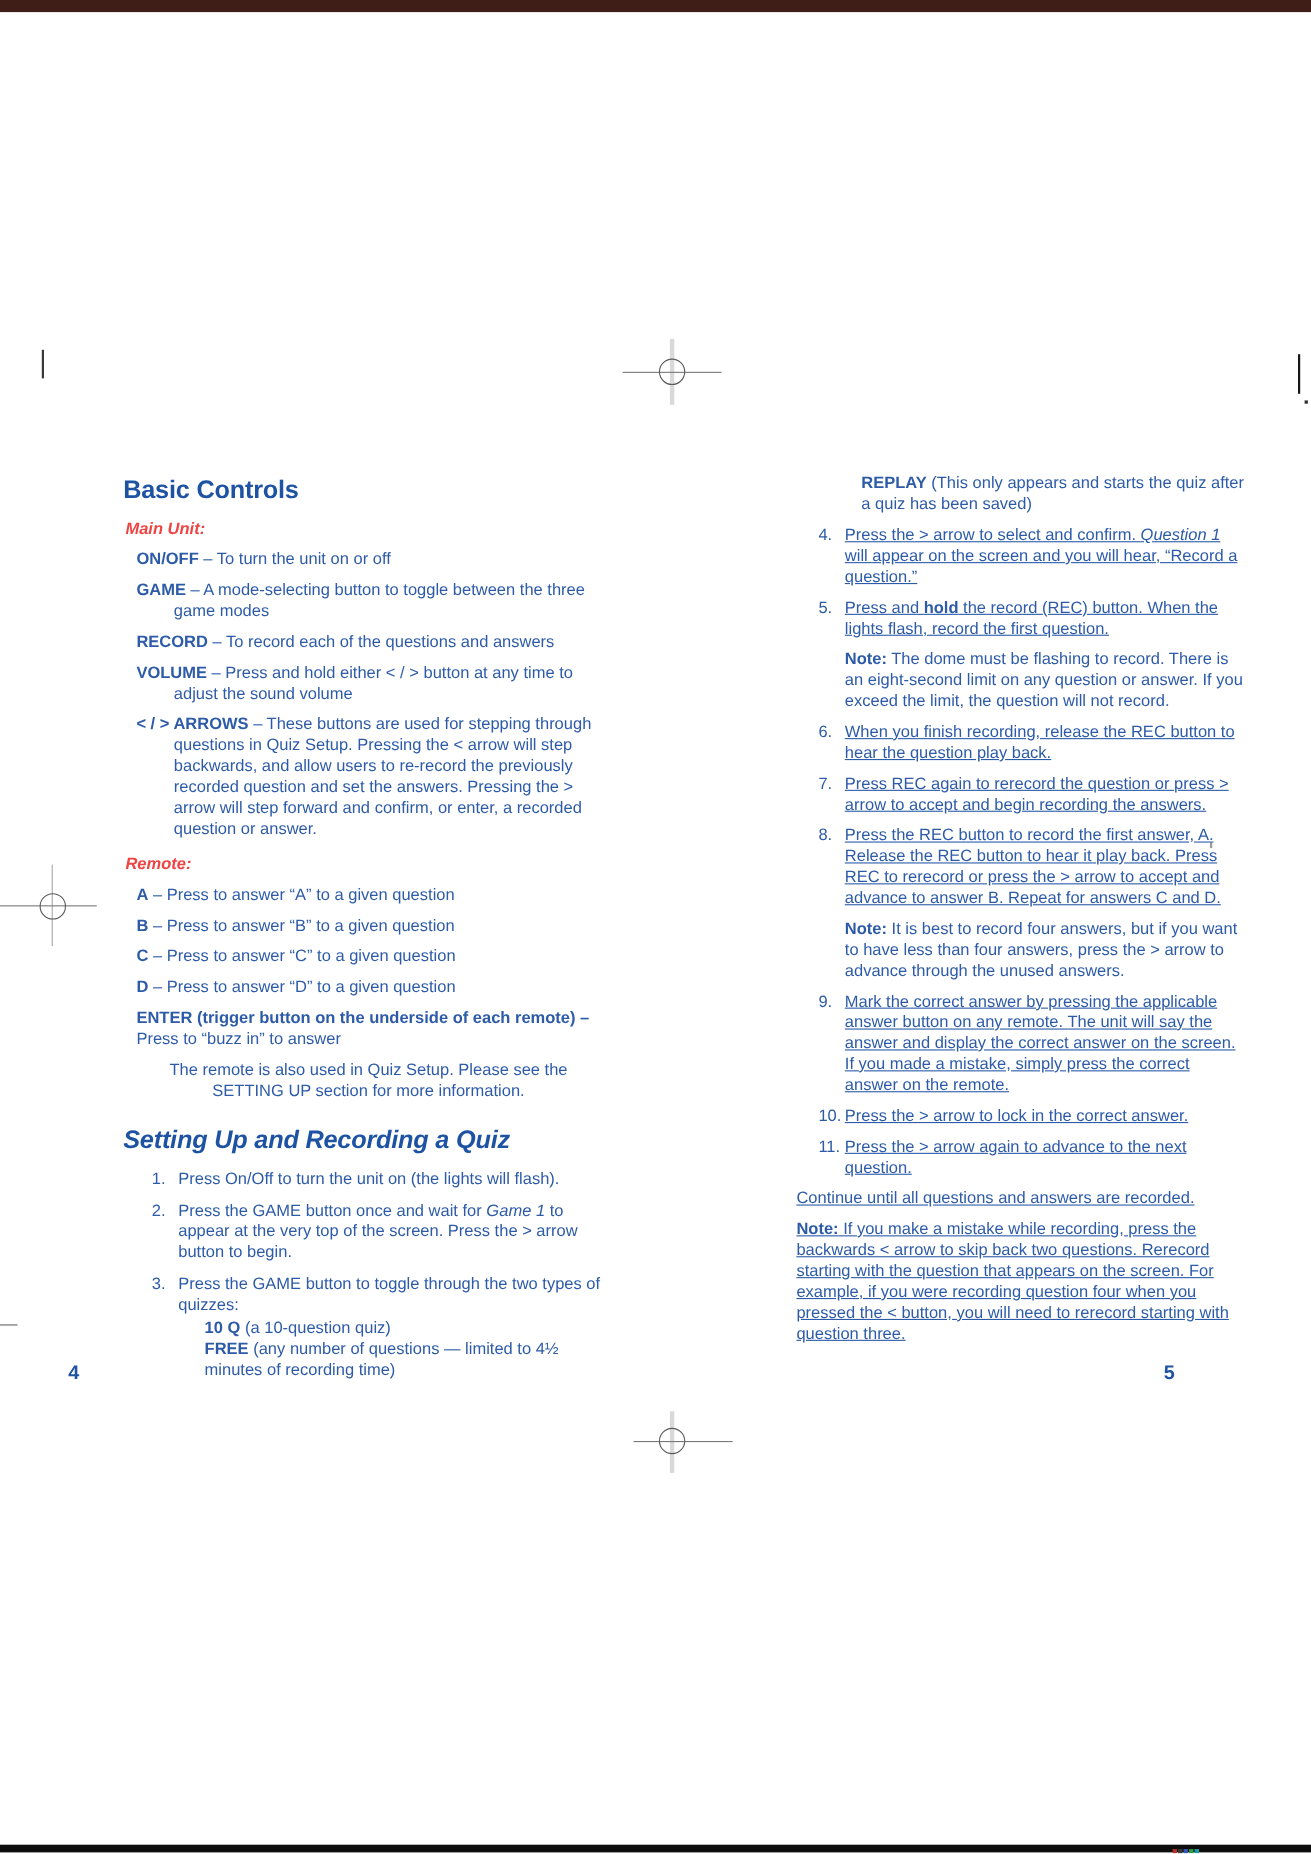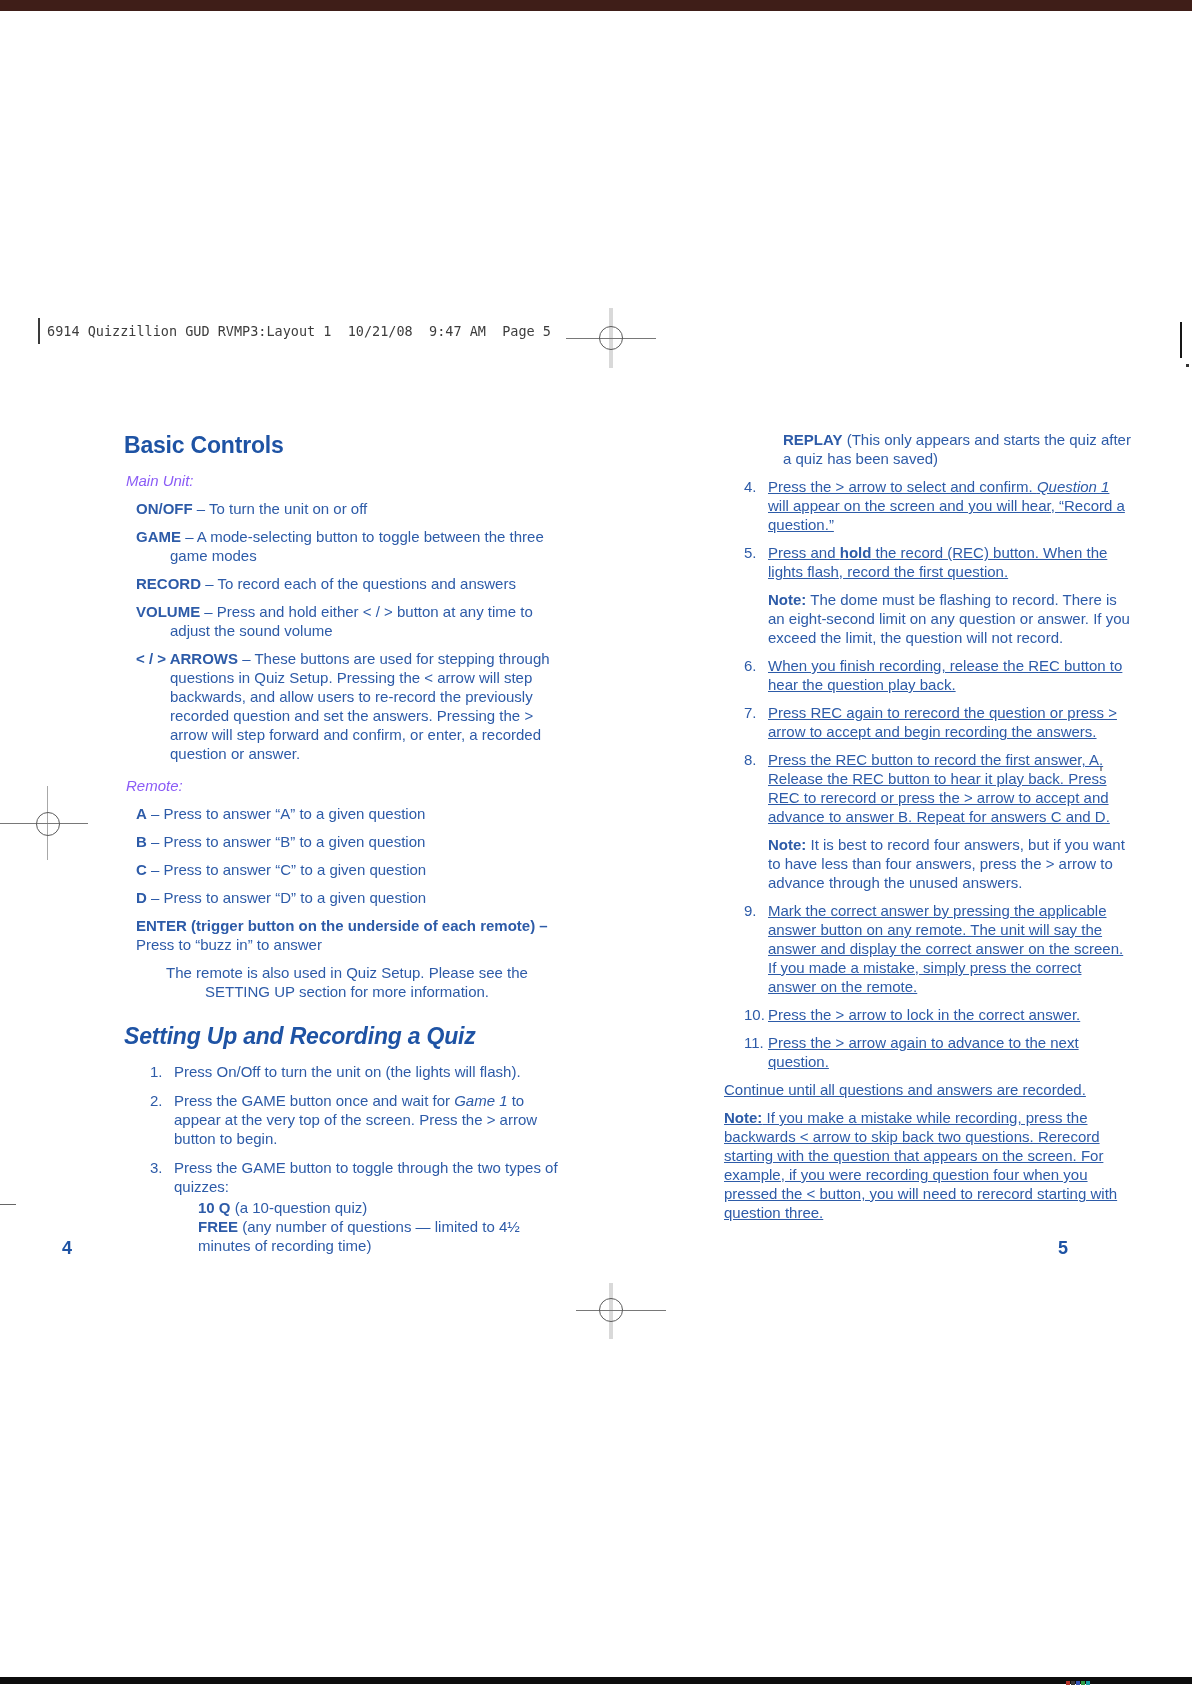--- a/index.html
+++ b/index.html
@@ -19,26 +19,26 @@
               background:transparent;box-sizing:border-box;}
   .reg-hline{position:absolute;height:1px;background:#787878;}
   .reg-vline-light{position:absolute;width:4px;background:#d9d9d9;}
   .reg-vline-thin{position:absolute;width:1px;background:#a8a8a8;}
   .crop-vline{position:absolute;width:2px;background:#161616;}
   .crop-dot{position:absolute;width:3px;height:3px;background:#333;}
   .tick-h{position:absolute;height:1px;background:#666;}
   .edge-mark{position:absolute;width:2px;height:5px;background:#9a9a9a;}
   
   .col{position:absolute;font-size:15px;line-height:19px;}
-  .col-left{left:124px;top:432px;width:434px;}
+  .col-left{left:112px;top:432px;width:434px;}
   .col-right{left:724px;top:430px;width:407px;}
   h1.head{font-size:23px;line-height:26px;font-weight:bold;color:#1e53a4;margin:0 0 13px 0;
           letter-spacing:-0.2px;}
   h1.head.second{margin-top:22px;font-style:italic;}
-  .subhead{font-weight:normal;font-style:italic;font-size:15px;margin:13px 0 9px 2px;color:#8b5cf6;}
+  .subhead{font-weight:bold;font-style:italic;font-size:15px;margin:13px 0 9px 2px;color:#ef4444;}
   .entry{margin:0 0 9px 12px;padding-left:34px;text-indent:-34px;}
   .entry.no-hang{padding-left:0;text-indent:0;}
   .para{margin:0 0 9px 12px;text-align:center;}
   b{font-weight:bold;} i{font-style:italic;}
   .stepl{display:flex;margin:0 0 10px 26px;}
   .stepl .num{width:24px;flex:0 0 24px;}
   .stepr{display:flex;margin:0 0 9px 20px;}
   .stepr .num{width:24px;flex:0 0 24px;}
   .stepr .txt{flex:1;text-decoration:underline;}
   .note{margin:9px 0 9px 44px;}
@@ -56,21 +56,20 @@
   <div class="top-bar"></div>
   <div class="bottom-bar"></div>
   <div class="color-dot" style="left:1066px;background:#b5342a;"></div>
   <div class="color-dot" style="left:1071px;background:#3a3a3a;"></div>
   <div class="color-dot" style="left:1076px;background:#3555b8;"></div>
   <div class="color-dot" style="left:1081px;background:#2f9e44;"></div>
   <div class="color-dot" style="left:1086px;background:#1c9ea8;"></div>
 
   <div class="slug-line">
     <span class="slug-tick"></span>
-    <span class="slug-text">6914 Quizzillion GUD RVMP3:Layout 1  10/21/08  9:47 AM  Page 5</span>
   </div>
 
   <div>
     <div class="reg-vline-light" style="left:609px;top:308px;height:60px;"></div>
     <div class="reg-hline" style="left:566px;top:338px;width:90px;"></div>
     <div class="reg-circle" style="left:599px;top:326px;"></div>
   </div>
 
   <div class="crop-vline" style="left:1180px;top:322px;height:36px;"></div>
   <div class="crop-dot" style="left:1186px;top:364px;"></div>

